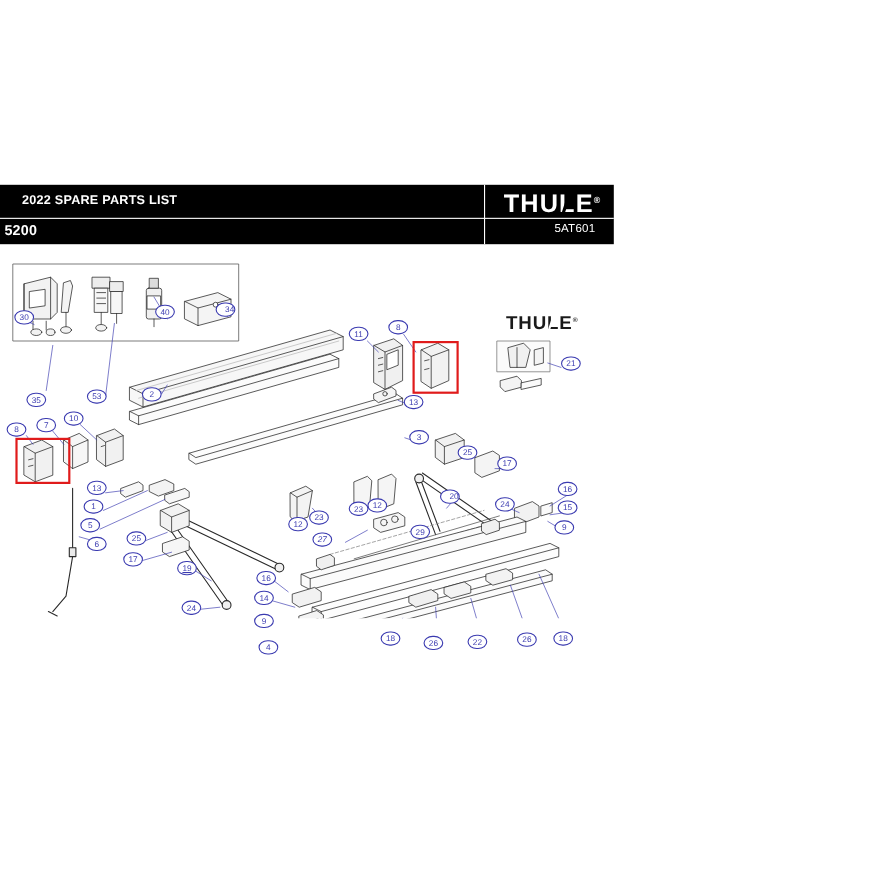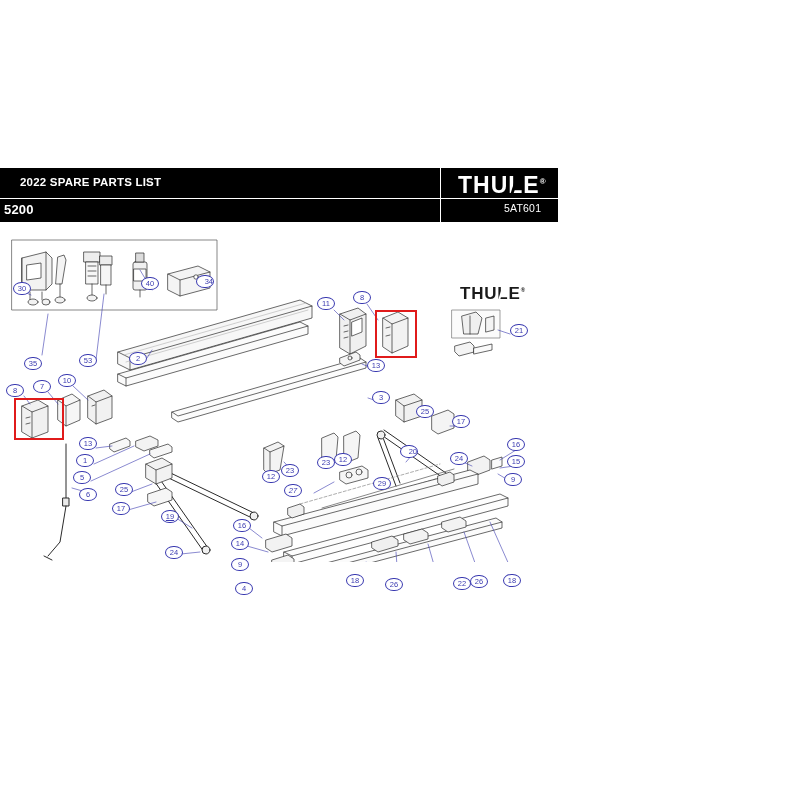--- a/index.html
+++ b/index.html
@@ -474,18 +474,18 @@
         <div class="callout" style="left: 161px; top: 288px; text-decoration: underline;">19</div>
         <div class="callout" style="left: 284px; top: 262px; font-style: italic;">27</div>
         <div class="callout" style="left: 373px; top: 255px;">29</div>
         <div class="callout" style="left: 233px; top: 297px;">16</div>
         <div class="callout" style="left: 231px; top: 315px;">14</div>
         <div class="callout" style="left: 165px; top: 324px;">24</div>
         <div class="callout" style="left: 231px; top: 336px;">9</div>
         <div class="callout" style="left: 235px; top: 360px;">4</div>
         <div class="callout" style="left: 346px; top: 352px;">18</div>
         <div class="callout" style="left: 385px; top: 356px;">26</div>
-        <div class="callout" style="left: 425px; top: 355px; margin-left: 28px;">22</div>
+        <div class="callout" style="left: 425px; top: 355px;">22</div>
         <div class="callout" style="left: 470px; top: 353px;">26</div>
         <div class="callout" style="left: 503px; top: 352px;">18</div>
       </div>
   </div>
 </div>
 
 </body></html>

